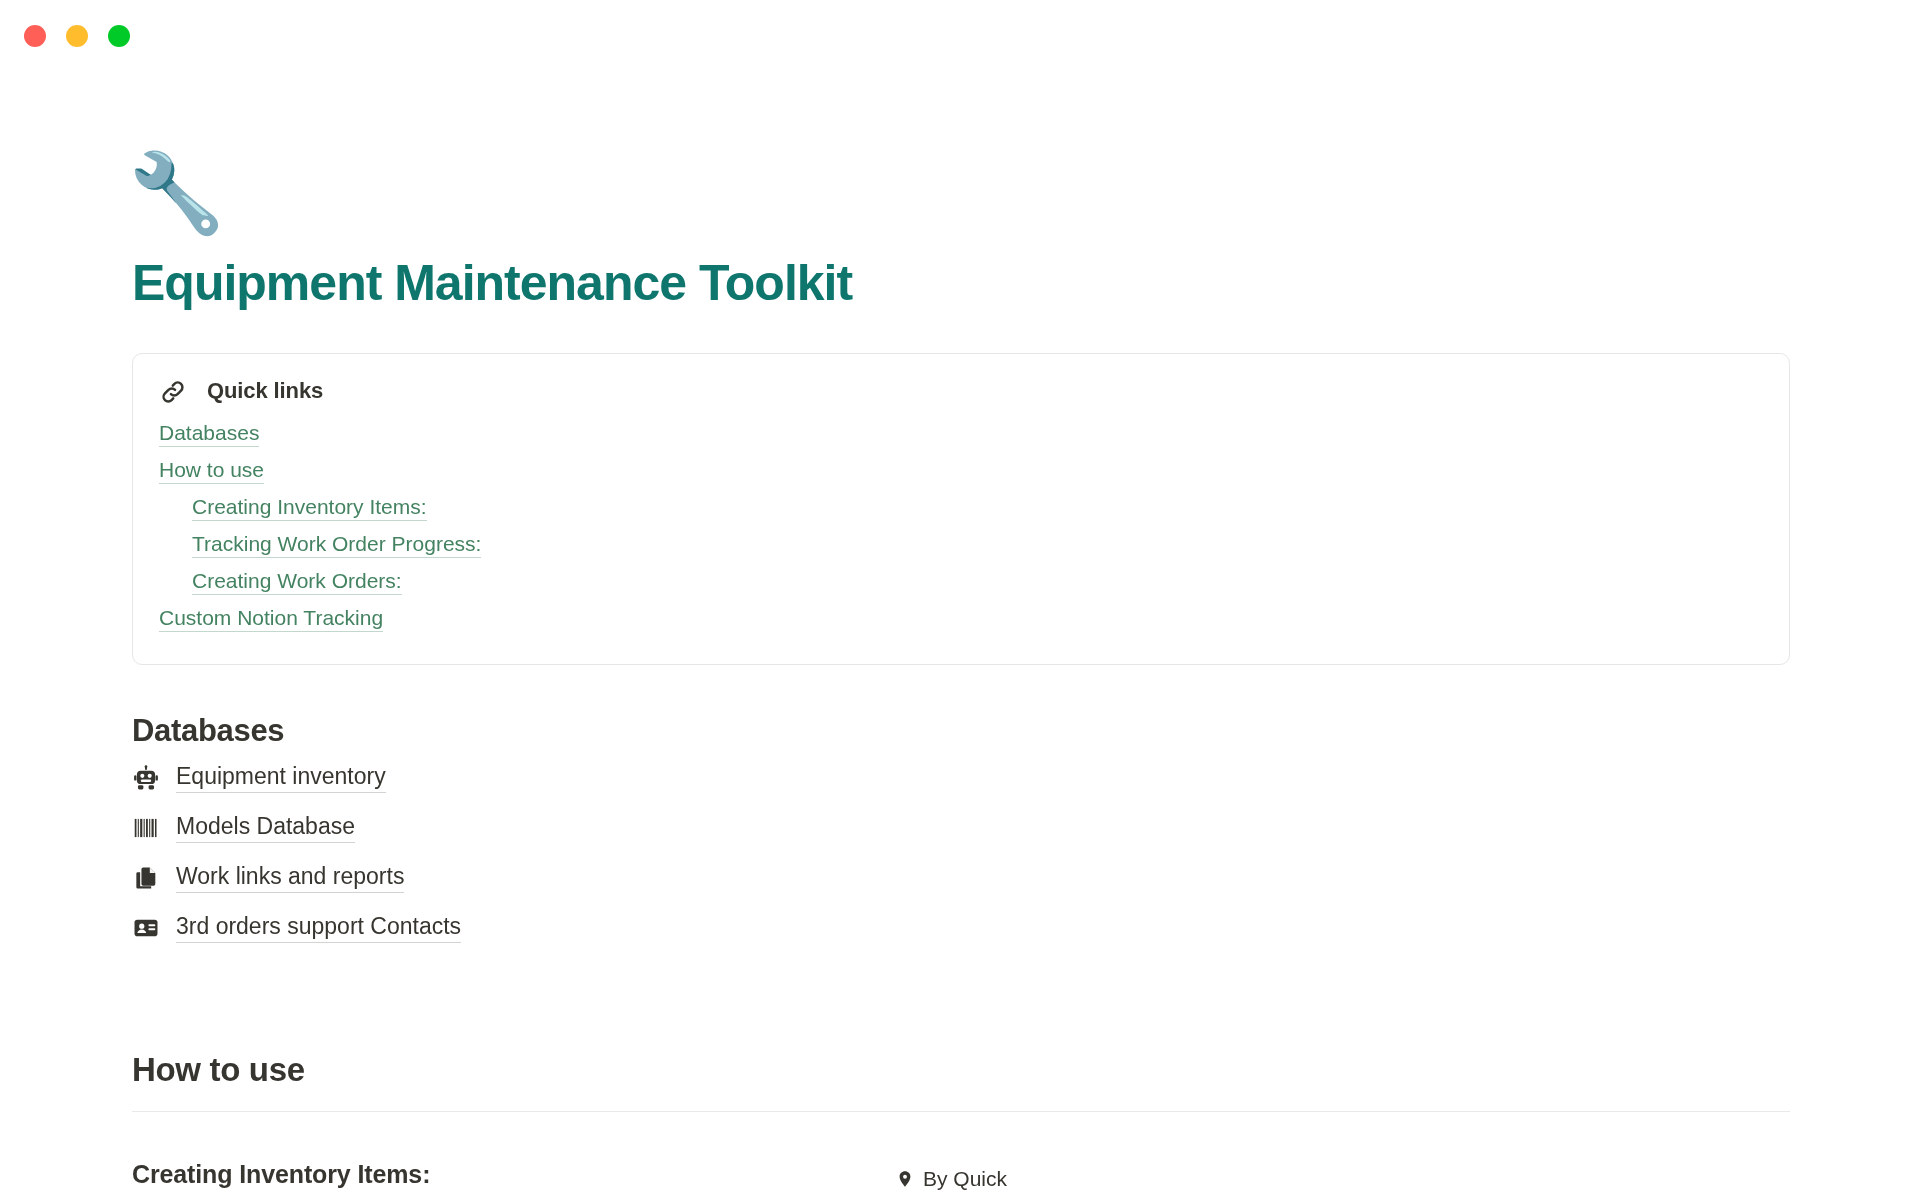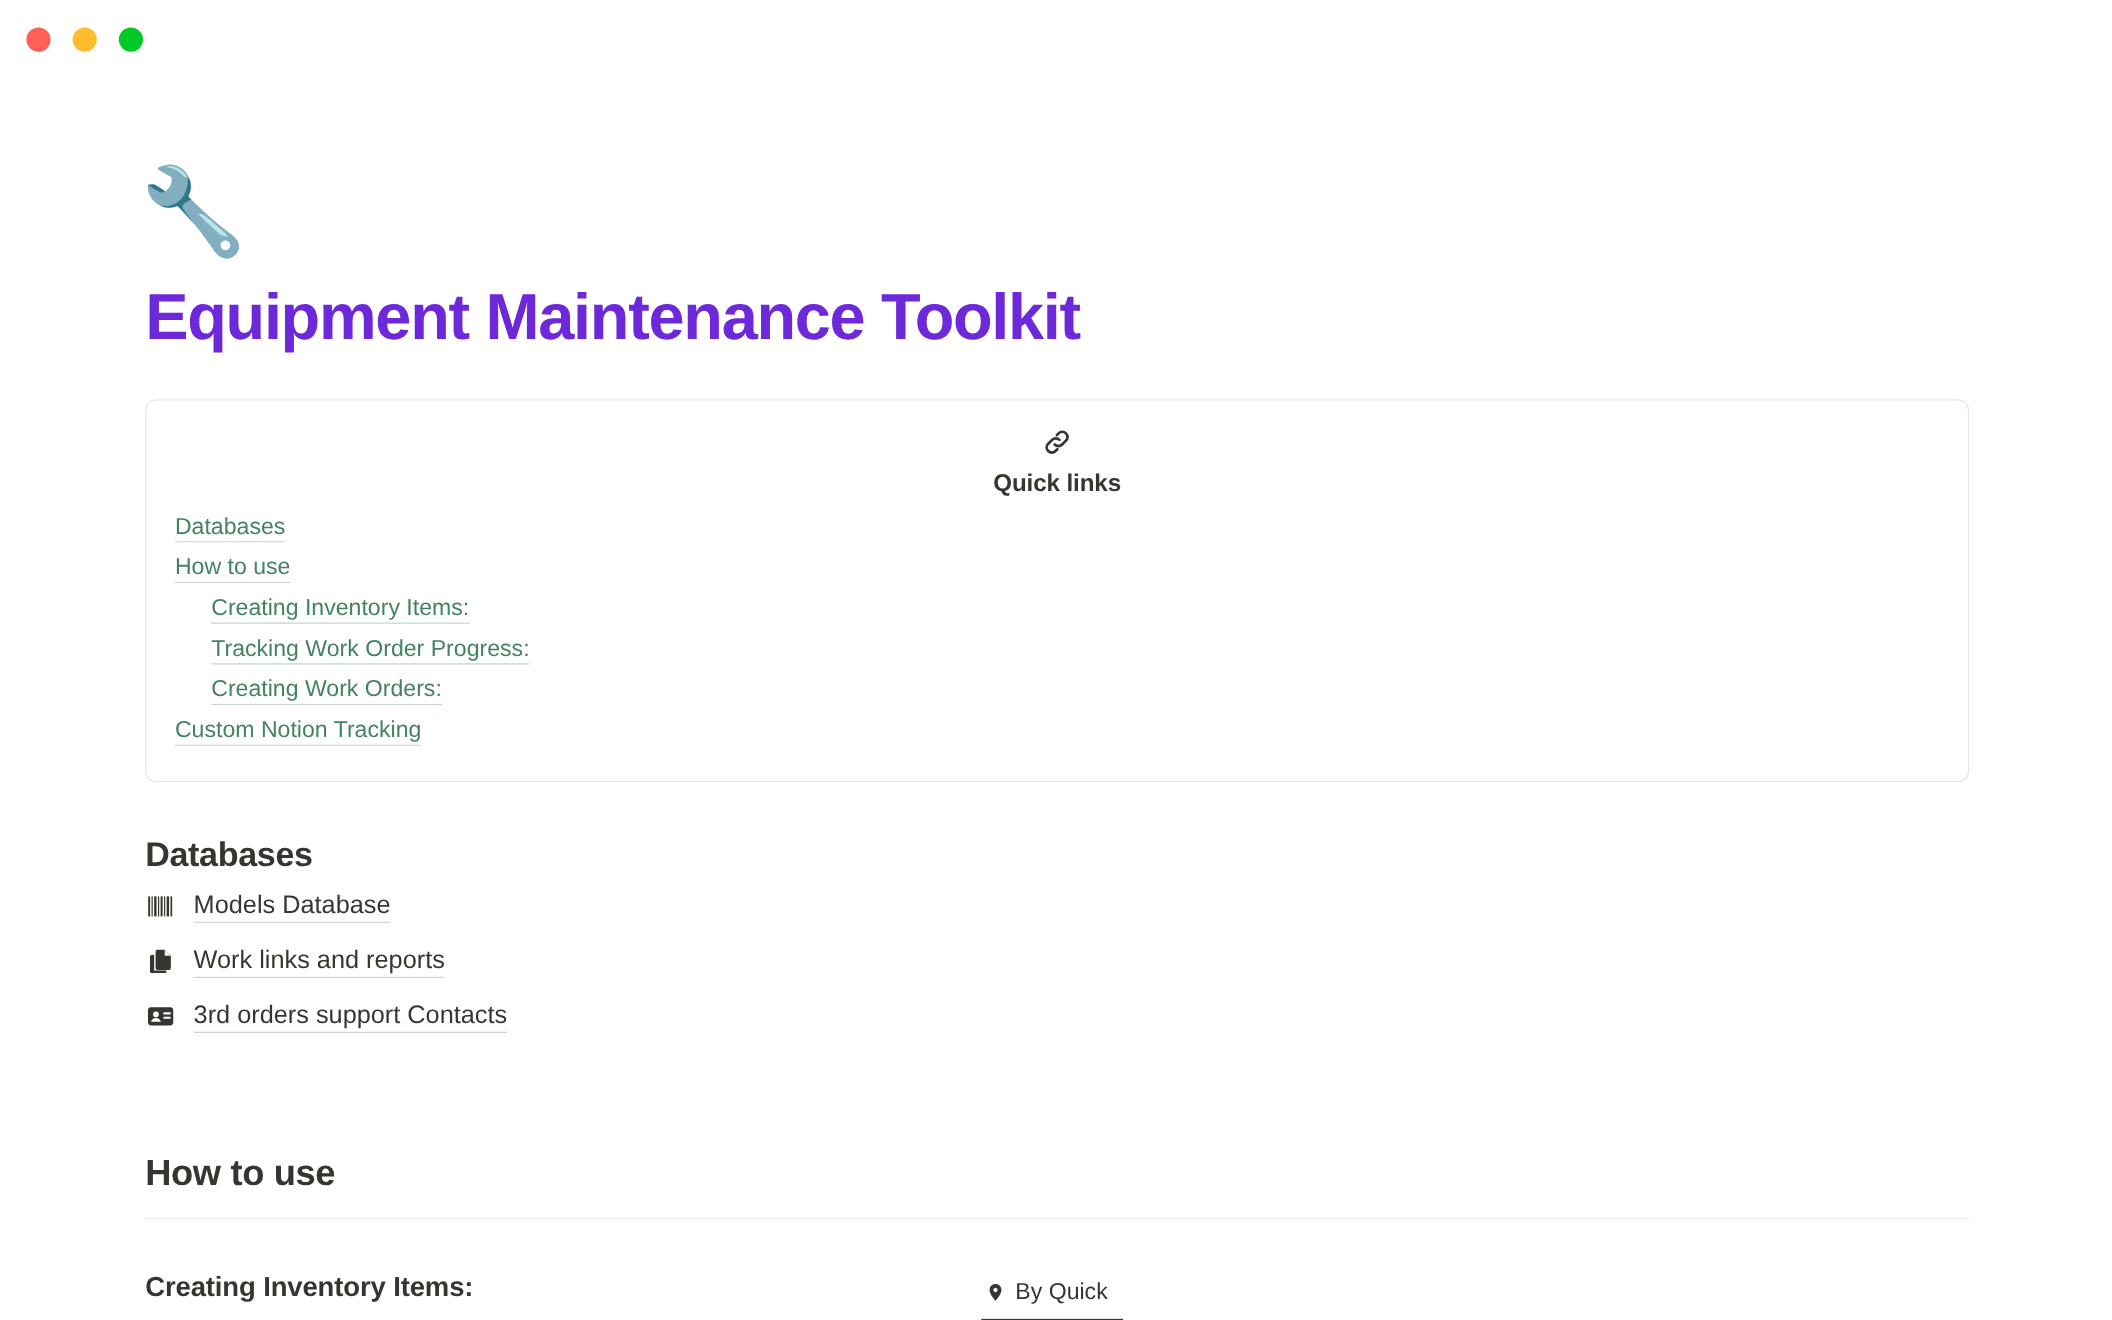--- a/index.html
+++ b/index.html
@@ -50,45 +50,43 @@
     font-size: 78px;
     line-height: 1;
     margin-top: 82px;
     margin-left: -4px;
     height: 96px;
     display: block;
     font-family: "DejaVu Sans", sans-serif;
   }
 
   .page-title {
-    font-size: 59px;
+    font-size: 50px;
     font-weight: 700;
     letter-spacing: -0.02em;
-    color: #6d28d9;
+    color: #0f766e;
     margin: 0;
     line-height: 1.1;
     padding-top: 6px;
   }
 
   
   .callout {
     margin-top: 42px;
     border: 1px solid #E6E6E4;
     border-radius: 10px;
     background: #ffffff;
     width: 1658px;
     box-sizing: border-box;
     padding: 24px 26px 28px 26px;
   }
   .callout-head {
     display: flex;
-    align-items: center;
-    gap: 10px;
+    gap: 20px;
     margin-bottom: 8px;
-    flex-direction: column;
   }
   .callout-title {
     font-size: 22px;
     font-weight: 700;
     color: #37352F;
     letter-spacing: -0.005em;
   }
   .link-icon svg { display: block; }
 
   .ql-list { margin: 0; padding: 0; list-style: none; }
@@ -243,20 +241,37 @@
       <li class="ql-row">
         <a class="greenlink">Custom Notion Tracking</a>
       </li>
     </ul>
   </div>
 
   <h2 class="section-h">Databases</h2>
 
   <ul class="db-list">
 
+    <li class="db-row">
+      <span class="db-icon">
+        <svg width="26" height="26" viewBox="0 0 24 24" fill="#37352F">
+          <rect x="11.1" y="1.4" width="1.8" height="3.2" rx="0.9"></rect>
+          <circle cx="12" cy="1.6" r="1.3"></circle>
+          <rect x="3.6" y="5.2" width="16.8" height="12.4" rx="3.6"></rect>
+          <rect x="1" y="9.4" width="2.2" height="5" rx="1.1"></rect>
+          <rect x="20.8" y="9.4" width="2.2" height="5" rx="1.1"></rect>
+          <circle cx="8.6" cy="10" r="1.9" fill="#ffffff"></circle>
+          <circle cx="15.4" cy="10" r="1.9" fill="#ffffff"></circle>
+          <rect x="7.2" y="13.4" width="9.6" height="2.4" rx="1.2" fill="#ffffff"></rect>
+          <rect x="4.6" y="18.6" width="5" height="4" rx="1.3"></rect>
+          <rect x="14.4" y="18.6" width="5" height="4" rx="1.3"></rect>
+        </svg>
+      </span>
+      <a class="db-name">Equipment inventory</a>
+    </li>
 
     <li class="db-row">
       <span class="db-icon">
         <svg width="26" height="26" viewBox="0 0 24 24" fill="#37352F">
           <rect x="1.6" y="3.6" width="1.6" height="16.8"></rect>
           <rect x="4.4" y="3.6" width="1.0" height="16.8"></rect>
           <rect x="6.6" y="3.6" width="2.0" height="16.8"></rect>
           <rect x="9.8" y="3.6" width="1.0" height="16.8"></rect>
           <rect x="12.0" y="3.6" width="1.7" height="16.8"></rect>
           <rect x="14.9" y="3.6" width="1.0" height="16.8"></rect>

